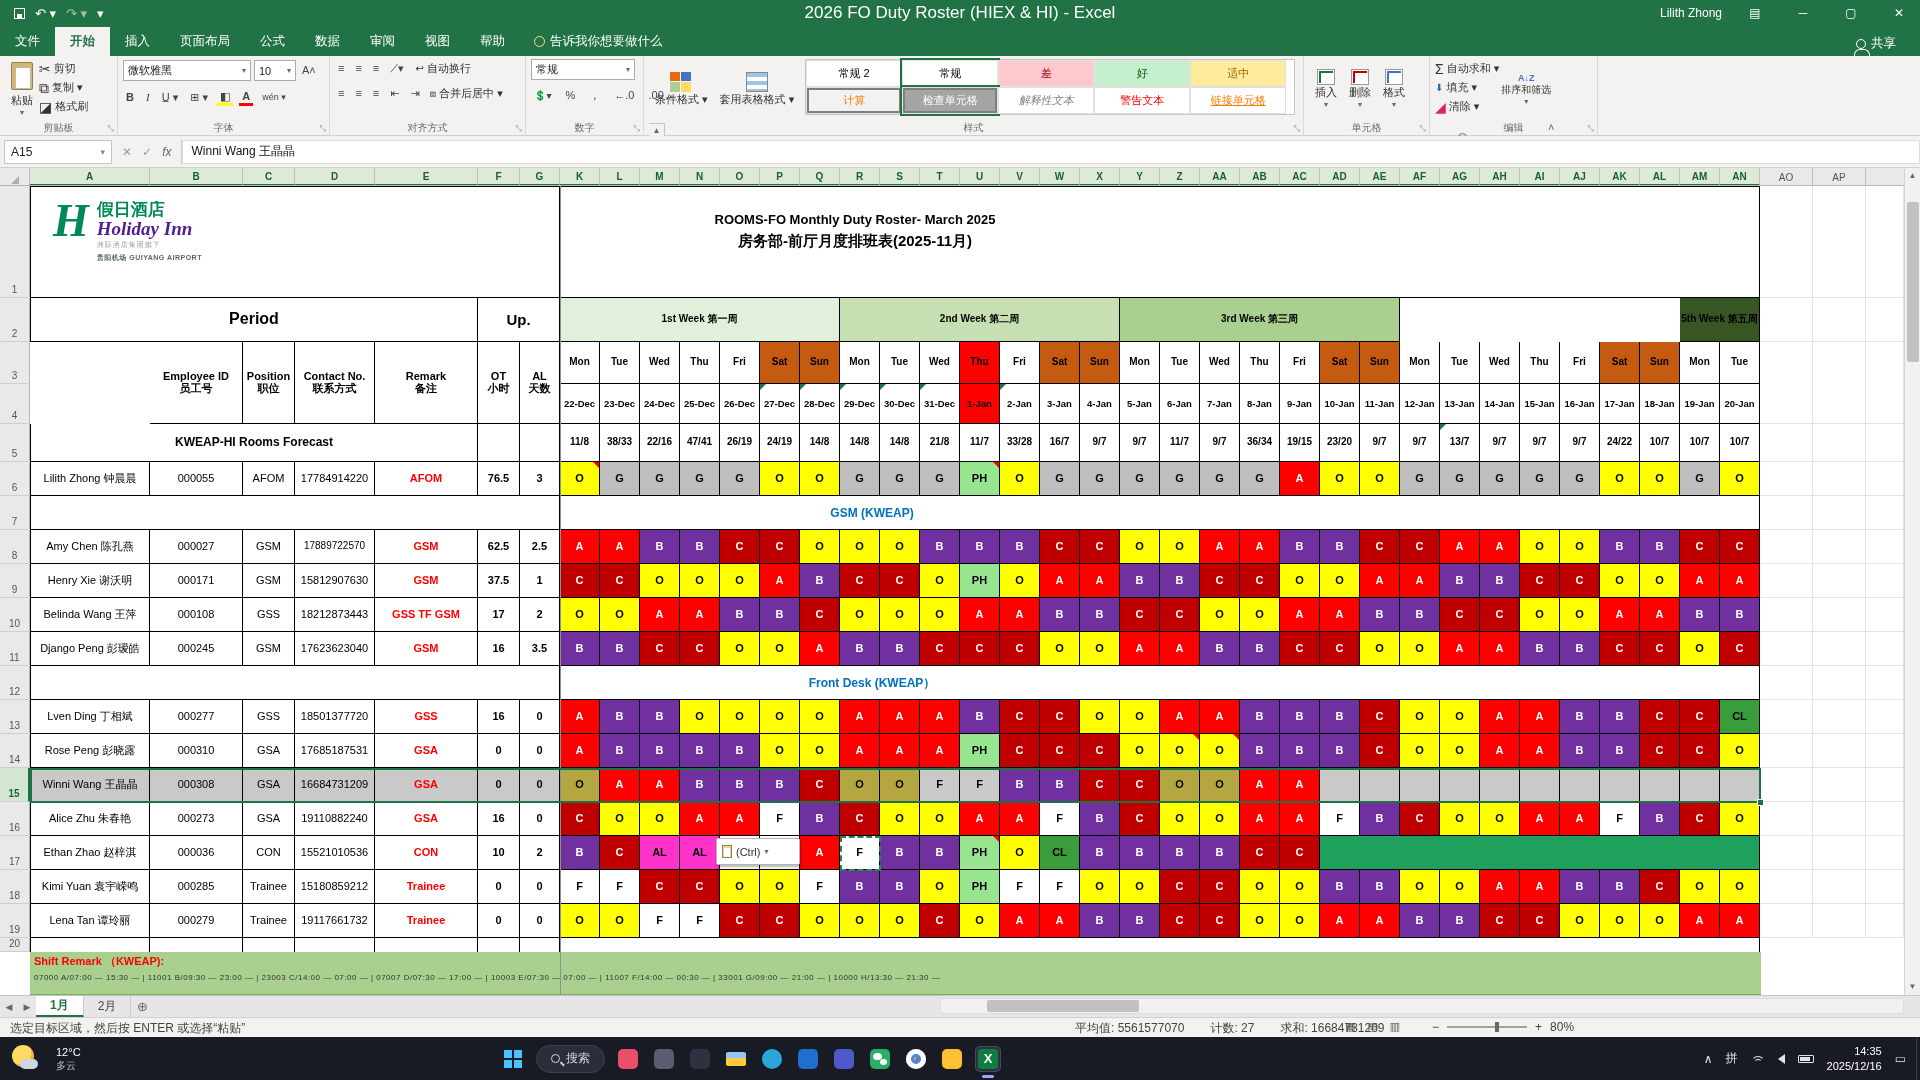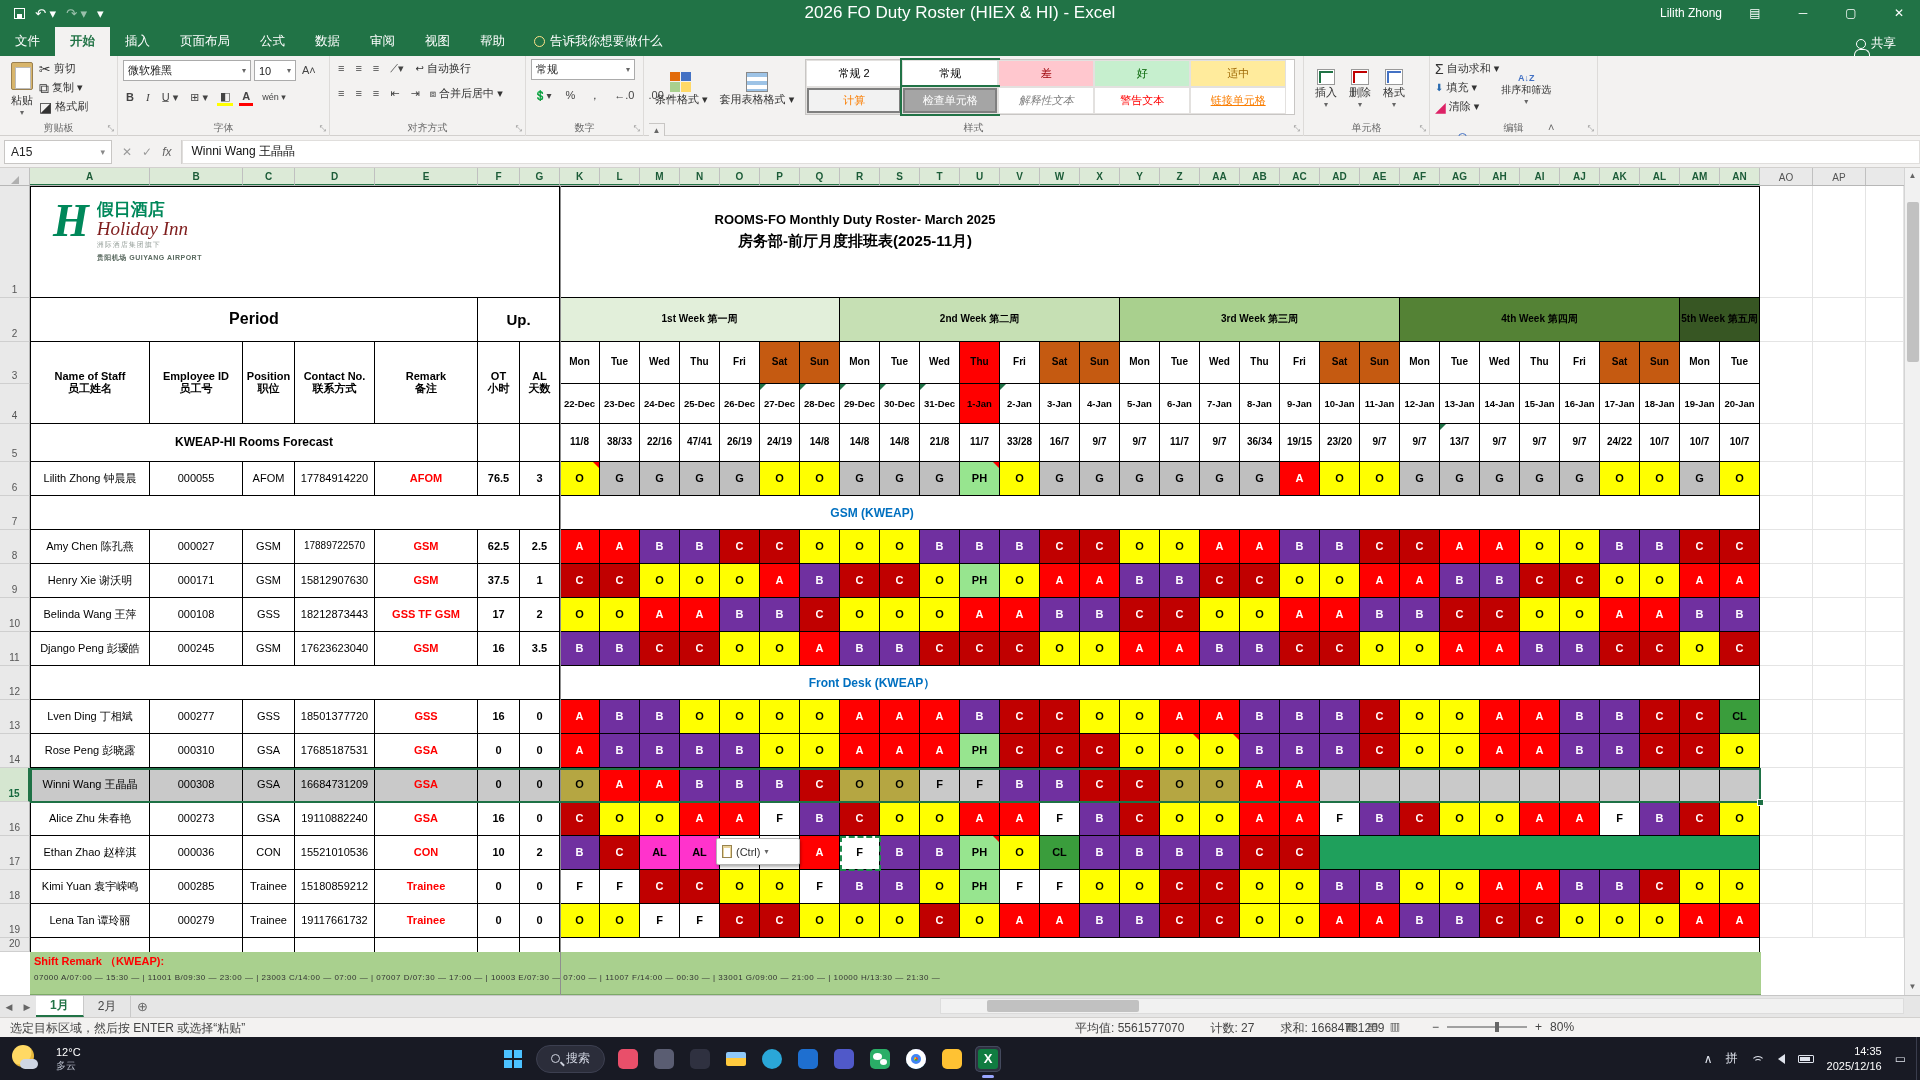--- a/index.html
+++ b/index.html
@@ -63,21 +63,21 @@
 #pastebtn{position:absolute;left:716px;top:652px;width:84px;height:27px;background:#fff;border:1px solid #b5b5b5;box-shadow:1px 2px 3px rgba(0,0,0,.3);display:flex;align-items:center;gap:4px;padding:0 5px;font-size:11px;color:#333;border-radius:2px}
 .minclip{width:10px;height:13px;background:#e8d49a;border:1px solid #98834f;position:relative}
 .minclip:after{content:"";position:absolute;left:1px;top:2px;width:6px;height:9px;background:#fff}
 #remarkband{position:absolute;left:30px;top:766px;width:1731px;height:43px;background:#a9d08e;border-bottom:1px solid #7ca968;overflow:hidden}
 #remark-title{color:#ff0000;font-weight:bold;font-size:11px;padding:2px 0 0 4px}
 #remark-text{font-size:8px;color:#333;white-space:nowrap;padding:4px 0 0 4px;letter-spacing:.5px}
 
 #logo{position:absolute;left:12px;top:8px}
 #logo .h{font-family:"Liberation Serif",serif;font-style:italic;font-weight:bold;color:#00885a;font-size:46px;line-height:40px;float:left;margin-right:8px}
 #logo .zh{color:#00885a;font-weight:bold;font-size:17px;font-family:"Liberation Serif",serif}
-#logo .en{color:#7f1d1d;font-weight:normal;font-style:italic;font-size:19px;font-family:"Liberation Serif",serif}
+#logo .en{color:#4c1d95;font-weight:bold;font-style:italic;font-size:19px;font-family:"Liberation Serif",serif}
 #logo .sub{color:#9aa39e;font-size:7px;margin-top:2px;letter-spacing:1px}
 #logo .air{color:#5a6a60;font-size:7px;font-weight:bold;margin-top:6px;letter-spacing:.5px}
 
 #vscroll{position:absolute;right:0;top:168px;width:16px;height:827px;background:#f1f1f1;border-left:1px solid #d4d4d4;font-size:8px;color:#666}
 #vthumb{position:absolute;left:2px;top:34px;width:12px;height:160px;background:#c1c1c1;border-radius:2px}
 #tabstrip{position:absolute;left:0;top:995px;width:1920px;height:22px;background:#e6e6e6;border-top:1px solid #c6c6c6;display:flex;align-items:stretch;font-size:12px}
 .tabnav{width:18px;display:flex;align-items:center;justify-content:center;color:#666;font-size:9px}
 .sheettab{padding:0 14px;display:flex;align-items:center;color:#444;border-right:1px solid #c9c9c9}
 .sheettab.active{background:#fff;color:#217346;font-weight:bold;border-bottom:2px solid #217346}
 .addsheet{width:22px;display:flex;align-items:center;justify-content:center;color:#666;font-size:13px}
@@ -377,29 +377,26 @@
       </div>
       <div class="lightc" style="left: 1760px; top: 0px; width: 53px; height: 112px;"></div>
       <div class="lightc" style="left: 1813px; top: 0px; width: 53px; height: 112px;"></div>
       <div class="lightc" style="left: 1866px; top: 0px; width: 38px; height: 112px;"></div>
       <div class="gut" style="top: 112px; height: 44px;">2</div>
       <div class="c" style="left: 30px; top: 112px; width: 448px; height: 44px; font-weight: bold; font-size: 16px; border-left: 1px solid rgb(0, 0, 0);">Period</div>
       <div class="c" style="left: 478px; top: 112px; width: 82px; height: 44px; font-weight: bold; font-size: 15px;">Up.</div>
       <div class="c" style="left: 560px; top: 112px; width: 280px; height: 44px; background: rgb(226, 239, 218); font-weight: bold; font-size: 10px;">1st Week 第一周</div>
       <div class="c" style="left: 840px; top: 112px; width: 280px; height: 44px; background: rgb(198, 224, 180); font-weight: bold; font-size: 10px;">2nd Week 第二周</div>
       <div class="c" style="left: 1120px; top: 112px; width: 280px; height: 44px; background: rgb(169, 208, 142); font-weight: bold; font-size: 10px;">3rd Week 第三周</div>
-      <div class="c" style="left: 1400px; top: 112px; width: 280px; height: 44px; background: rgb(84, 130, 53); font-weight: bold; font-size: 10px;">4th Week 第四周</div>
       <div class="c" style="left: 1680px; top: 112px; width: 80px; height: 44px; background: rgb(55, 86, 35); font-weight: bold; font-size: 10px;">5th Week 第五周</div>
       <div class="lightc" style="left: 1760px; top: 112px; width: 53px; height: 44px;"></div>
       <div class="lightc" style="left: 1813px; top: 112px; width: 53px; height: 44px;"></div>
       <div class="lightc" style="left: 1866px; top: 112px; width: 38px; height: 44px;"></div>
       <div class="gut" style="top: 156px; height: 42px;">3</div>
       <div class="gut" style="top: 198px; height: 40px;">4</div>
-      <div class="c" style="left: 30px; top: 156px; width: 120px; height: 82px; font-weight: bold; font-size: 11px; white-space: pre-line; border-left: 1px solid rgb(0, 0, 0);">Name of Staff
-员工姓名</div>
       <div class="c" style="left: 150px; top: 156px; width: 93px; height: 82px; font-weight: bold; font-size: 11px; white-space: pre-line; border-left: none;">Employee ID
 员工号</div>
       <div class="c" style="left: 243px; top: 156px; width: 52px; height: 82px; font-weight: bold; font-size: 11px; white-space: pre-line; border-left: none;">Position
 职位</div>
       <div class="c" style="left: 295px; top: 156px; width: 80px; height: 82px; font-weight: bold; font-size: 11px; white-space: pre-line; border-left: none;">Contact No.
 联系方式</div>
       <div class="c" style="left: 375px; top: 156px; width: 103px; height: 82px; font-weight: bold; font-size: 11px; white-space: pre-line; border-left: none;">Remark
 备注</div>
       <div class="c" style="left: 478px; top: 156px; width: 42px; height: 82px; font-weight: bold; font-size: 11px; white-space: pre-line; border-left: none;">OT
 小时</div>

